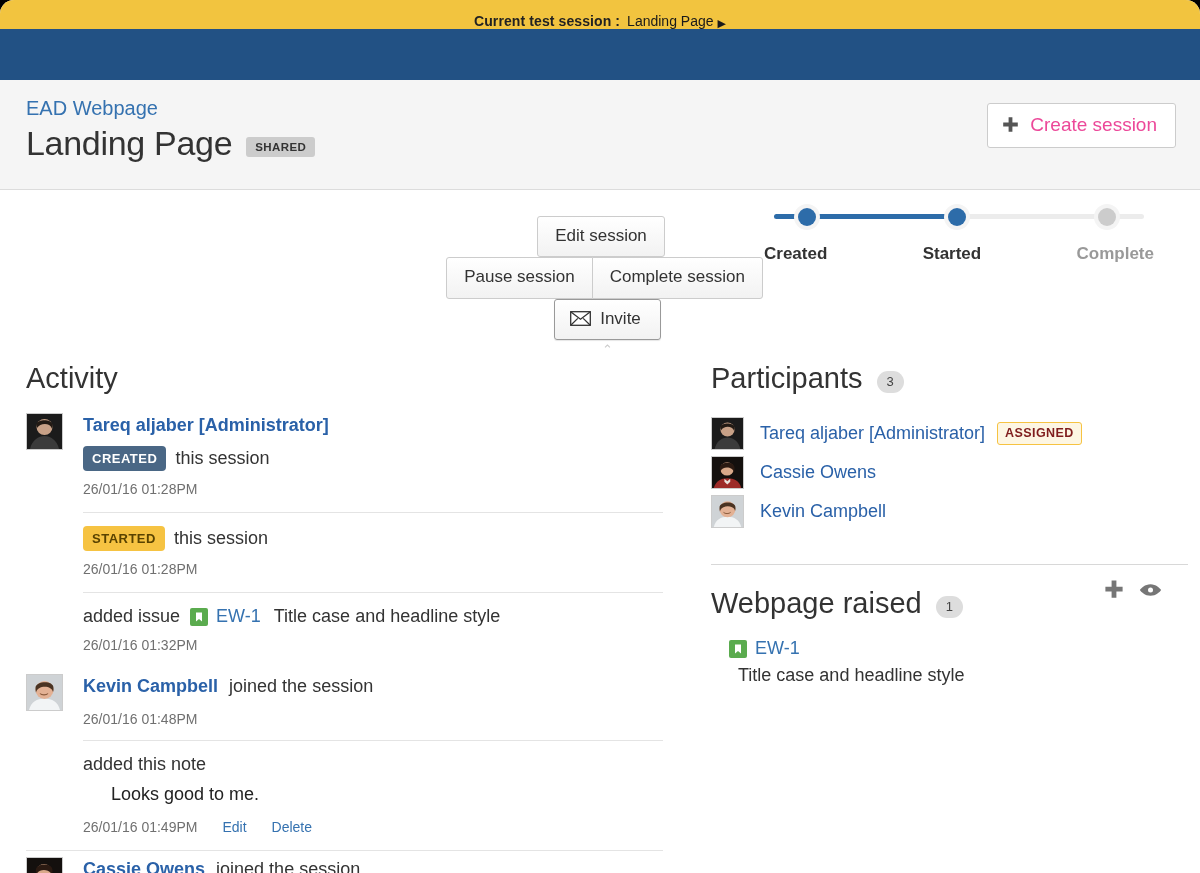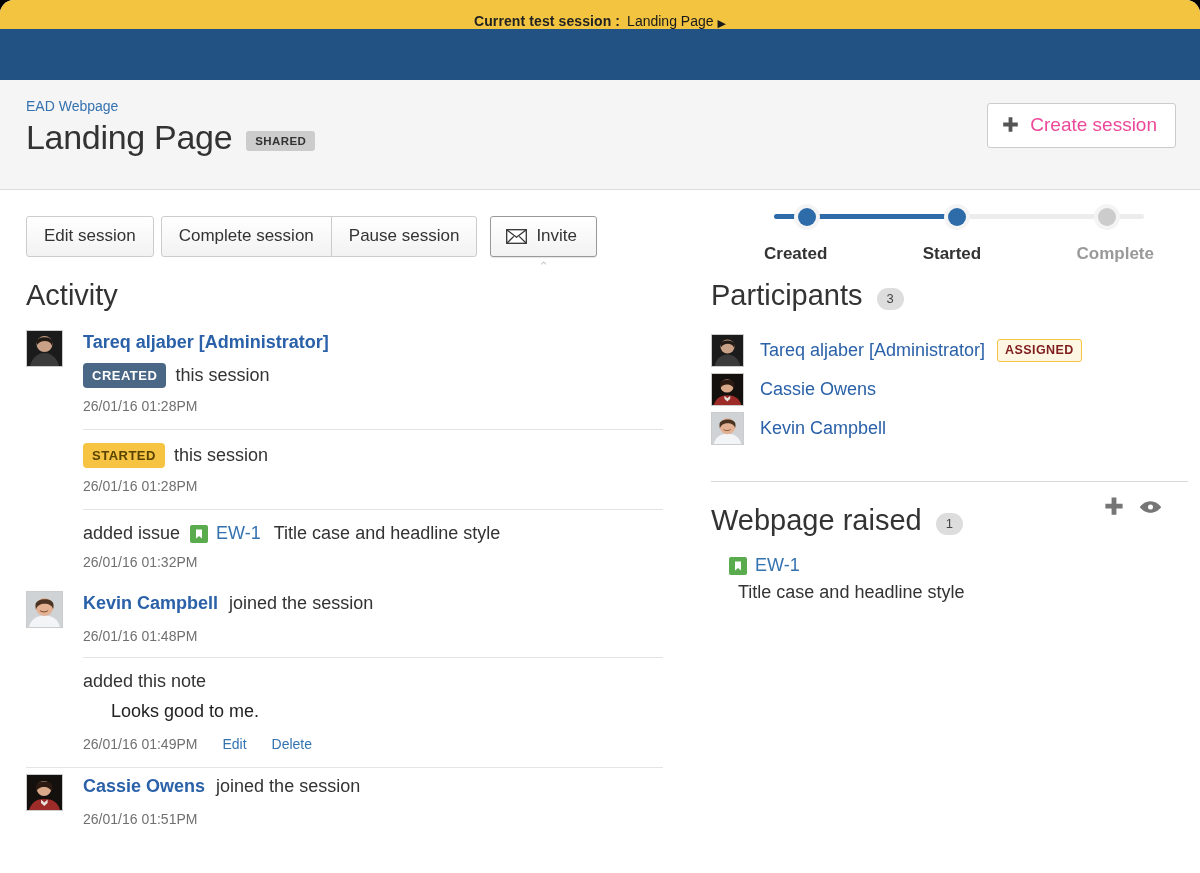--- a/index.html
+++ b/index.html
@@ -40,21 +40,21 @@
 
   
   .page-header {
     background: #f5f5f5;
     border-bottom: 1px solid #dcdcdc;
     padding: 17px 24px 22px 26px;
     position: relative;
     height: 110px;
   }
   .breadcrumb {
-    font-size: 14px;
+    font-size: 20px;
     color: #3572b0;
     margin-bottom: 6px;
     display: inline-block;
     text-decoration: none;
   }
   .title-row { display: flex; align-items: center; }
   h1.page-title {
     margin: 0;
     font-size: 34px;
     font-weight: normal;
@@ -95,20 +95,21 @@
     color: #555555;
     line-height: .8;
   }
 
   
   .action-row {
     display: flex;
     align-items: center;
     padding: 26px 24px 0 26px;
     position: relative;
+    flex-direction: column;
   }
   .btn {
     background: linear-gradient(to bottom, #ffffff, #f2f2f2);
     border: 1px solid #cccccc;
     border-radius: 3px;
     font-size: 17px;
     color: #333333;
     padding: 9px 17px 10px 17px;
     cursor: pointer;
     font-family: "Liberation Sans", sans-serif;
@@ -302,22 +303,22 @@
             <path d="M6.6 1.2h3.8v5.4h5.4v3.8h-5.4v5.4H6.6v-5.4H1.2V6.6h5.4z" fill="#555555"></path>
           </svg>
       </span>
       <span>Create session</span>
     </button>
   </div>
 
   <div class="action-row">
     <button class="btn">Edit session</button>
     <div class="btn-group">
+      <button class="btn">Pause session</button>
       <button class="btn">Complete session</button>
-      <button class="btn">Pause session</button>
     </div>
     <div class="invite-wrap">
       <button class="btn btn-invite">
         <span class="env-icon">
           <svg width="21" height="15" viewBox="0 0 21 15" aria-hidden="true">
             <rect x="0.7" y="0.7" width="19.6" height="13.6" fill="#ffffff" stroke="#333333" stroke-width="1.3"></rect>
             <path d="M1 1 L10.5 8.2 L20 1 M1 14 L7.8 7.4 M20 14 L13.2 7.4" fill="none" stroke="#333333" stroke-width="1.3"></path>
           </svg>
         </span>
         <span>Invite</span>

